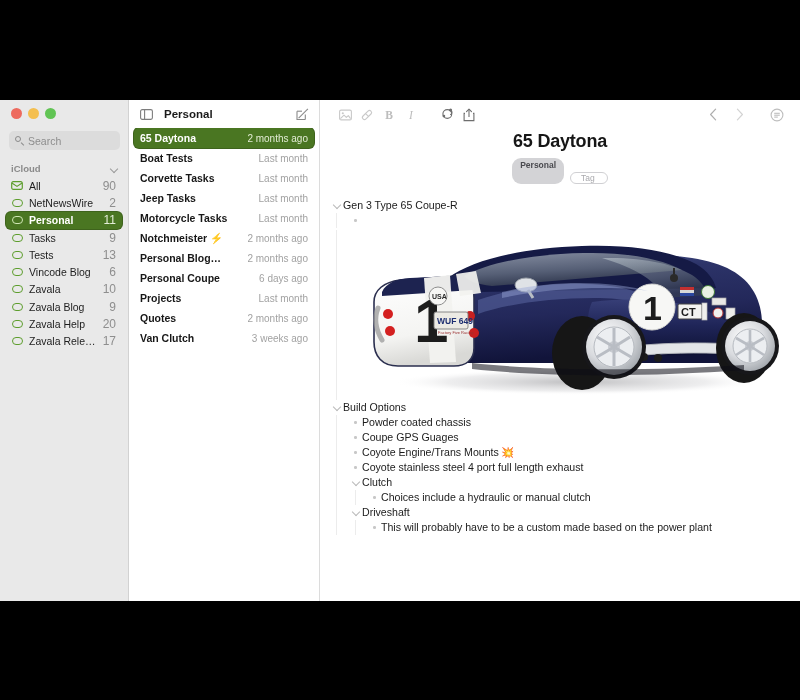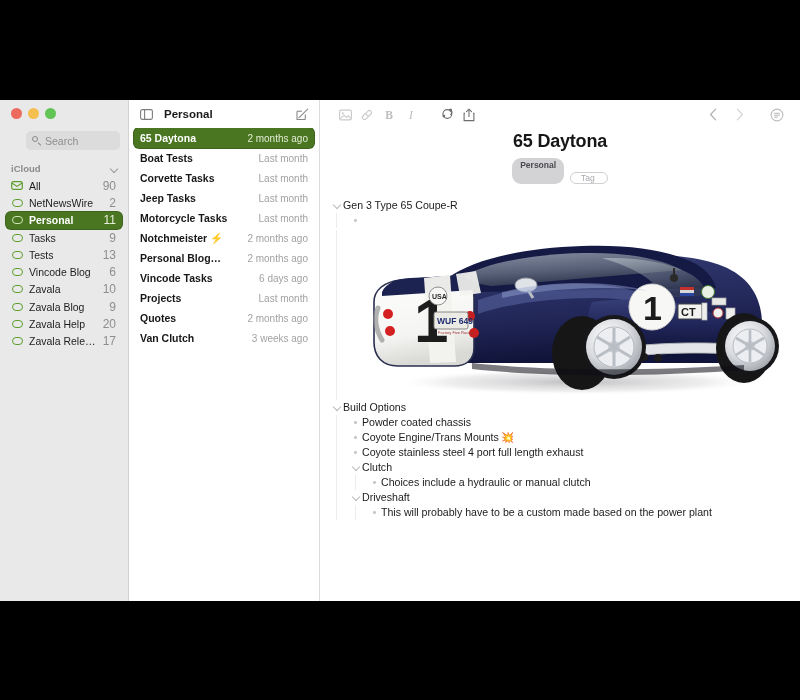--- a/index.html
+++ b/index.html
@@ -12,21 +12,21 @@
 
   
   .sidebar{width:128px;flex:0 0 128px;background:#e9e9e9;display:flex;flex-direction:column;
            border-right:1px solid #d2d2d2;}
   .traffic{height:26px;display:flex;align-items:center;gap:6px;padding:0 0 0 11px;}
   .dot{width:11px;height:11px;border-radius:50%;}
   .dot.red{background:#ed6a5e;}
   .dot.yellow{background:#f4bf4f;}
   .dot.green{background:#61c454;}
 
-  .searchwrap{padding:5px 8px 9px 26px;}
+  .searchwrap{padding:5px 8px 9px 9px;}
   .searchbox{height:19px;border-radius:5px;background:#dcdcdc;display:flex;align-items:center;
              gap:4px;padding:0 6px;}
   .searchbox .mag{width:9px;height:9px;flex:0 0 9px;position:relative;}
   .searchbox .mag::before{content:"";position:absolute;left:0;top:0;width:6px;height:6px;
         border:1.2px solid #8b8b8b;border-radius:50%;box-sizing:border-box;}
   .searchbox .mag::after{content:"";position:absolute;left:5.6px;top:6px;width:4px;height:1.2px;
         background:#8b8b8b;transform:rotate(45deg);transform-origin:left center;}
   .searchbox .ph{font-size:10.5px;color:#8d8d8d;}
 
   .section-head{display:flex;align-items:center;justify-content:space-between;
@@ -252,21 +252,21 @@
         </div>
         <div class="list-row">
           <span class="lr-title">Notchmeister ⚡</span>
           <span class="lr-date">2 months ago</span>
         </div>
         <div class="list-row">
           <span class="lr-title">Personal Blog Ideas</span>
           <span class="lr-date">2 months ago</span>
         </div>
         <div class="list-row">
-          <span class="lr-title">Vincode Tasks</span>
+          <span class="lr-title">Personal Coupe</span>
           <span class="lr-date">6 days ago</span>
         </div>
         <div class="list-row">
           <span class="lr-title">Projects</span>
           <span class="lr-date">Last month</span>
         </div>
         <div class="list-row">
           <span class="lr-title">Quotes</span>
           <span class="lr-date">2 months ago</span>
         </div>
@@ -513,20 +513,27 @@
             <span class="bulleti">
               <b></b>
             </span>
             <span class="rtext">Powder coated chassis</span>
           </div>
           <div class="row lvl2">
             <span class="guide" style="left: 6px;"></span>
             <span class="bulleti">
               <b></b>
             </span>
+            <span class="rtext">Coupe GPS Guages</span>
+          </div>
+          <div class="row lvl2">
+            <span class="guide" style="left: 6px;"></span>
+            <span class="bulleti">
+              <b></b>
+            </span>
             <span class="rtext">Coyote Engine/Trans Mounts 💥</span>
           </div>
           <div class="row lvl2">
             <span class="guide" style="left: 6px;"></span>
             <span class="bulleti">
               <b></b>
             </span>
             <span class="rtext">Coyote stainless steel 4 port full length exhaust</span>
           </div>
           <div class="row lvl2">

